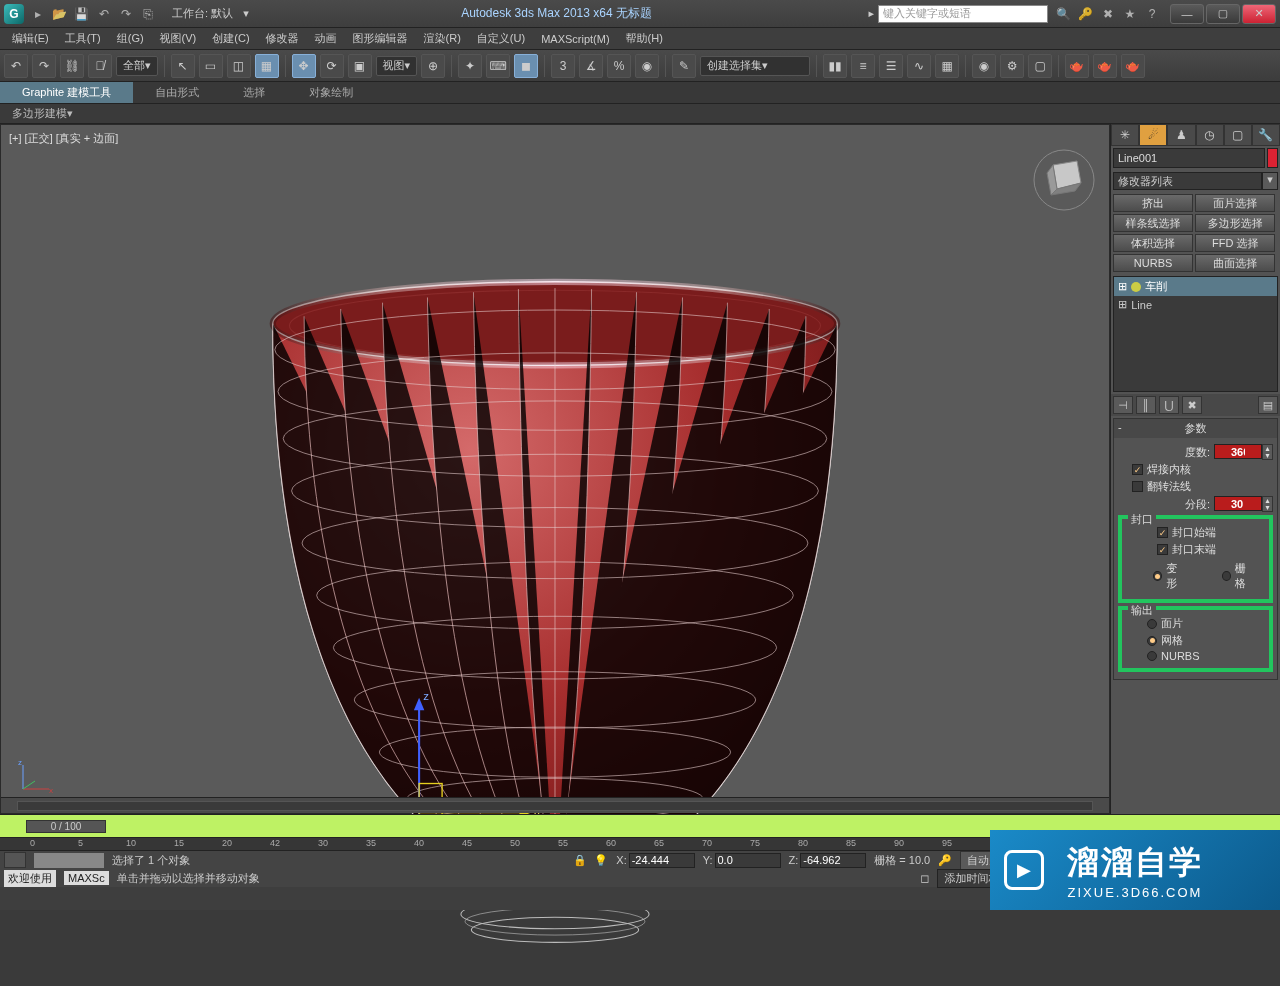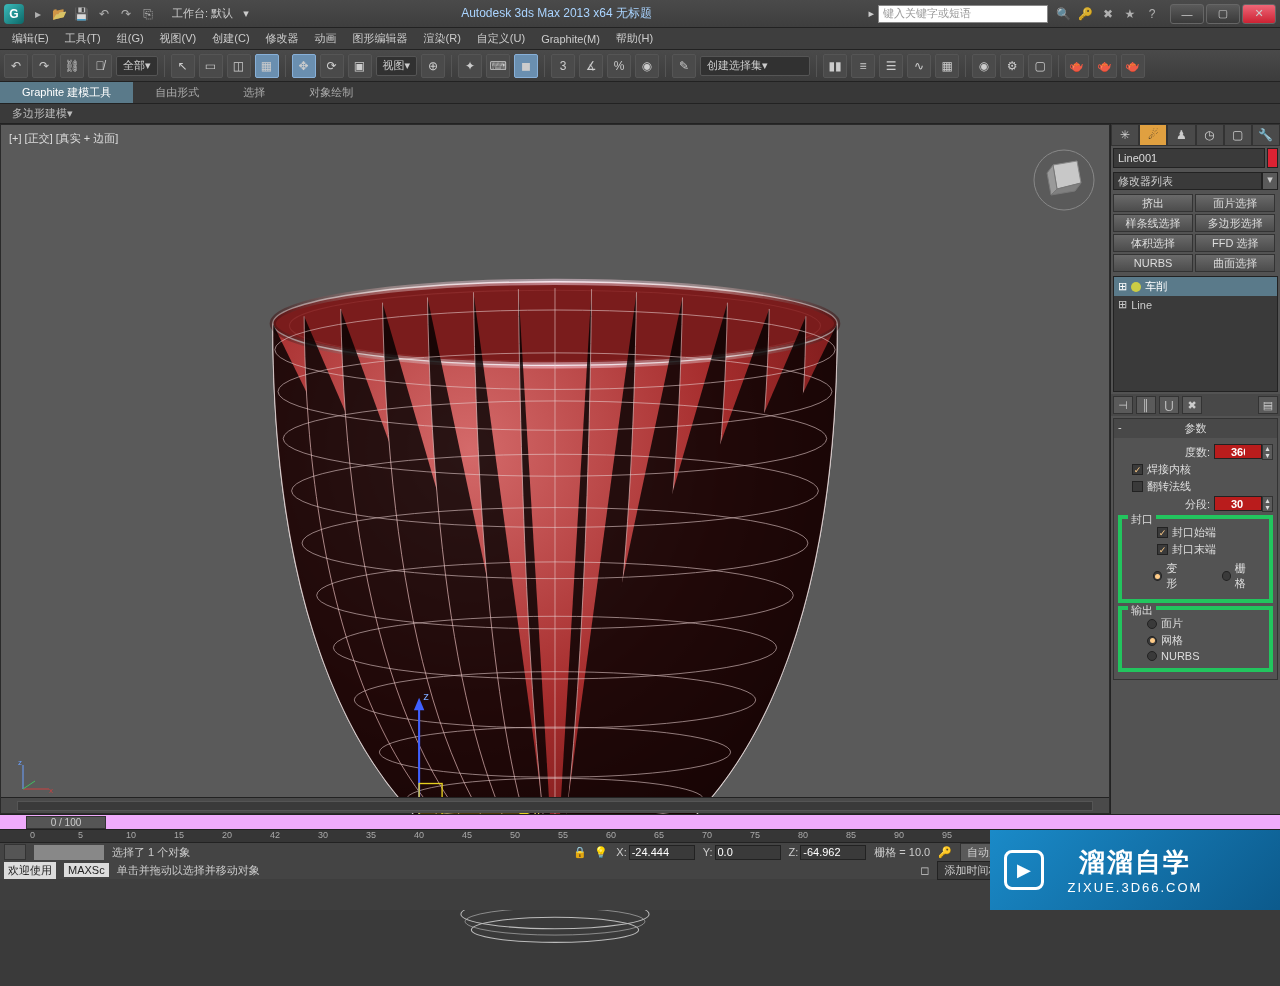--- a/index.html
+++ b/index.html
@@ -80,35 +80,35 @@
 .grp { border:4px solid #22c55e; margin:3px 0; padding:4px 4px 4px 21px; position:relative;}
 .grp .gl{ position:absolute; top:-7px; left:6px; background:#535353; padding:0 3px; font-size:11px;}
 .radio-row{display:flex;align-items:center;gap:4px;margin:2px 4px;}
 .radio-row .r{width:10px;height:10px;border:1px solid #222;border-radius:50%;background:#3a3a3a;display:flex;align-items:center;justify-content:center;}
 .radio-row .r.on::after{content:"";width:5px;height:5px;background:#fc8;border-radius:50%;}
 .btn3 { display:flex; gap:3px; margin:3px 0;}
 .btn3 .b{ flex:1; height:18px; background:linear-gradient(#6a6a6a,#4c4c4c); border:1px solid #333; display:flex;align-items:center;justify-content:center;}
 
 
 .timebar { height: 96px; background: #3e3e3e; border-top:1px solid #222; position:relative;}
-.timebar .slider { height:14px; background:#f0abfc; display:flex; align-items:center;}
+.timebar .slider { height:22px; background:#bef264; display:flex; align-items:center;}
 .timebar .slider .slot { width:80px; text-align:center; background:#555; border:1px solid #333; font-size:10px; margin-left:26px;}
 .timebar .ruler { height:14px; background:#363636; position:relative; border-top:1px solid #222; border-bottom:1px solid #222;}
 .timebar .ruler .tick{position:absolute;top:0;font-size:9px;color:#aaa;}
 .timebar .status{height:18px; display:flex; align-items:center; font-size:11px; padding:0 4px; gap: 8px; background:#444;}
 .timebar .status2{height:18px; display:flex; align-items:center; font-size:11px; padding:0 4px; gap:8px; background:#444;}
 .coordbox{display:flex;align-items:center;gap:2px;}
 .coordbox .cl{color:#ccc;}
 .coordbox input{width:66px;height:15px;background:#3a3a3a;border:1px solid #222;color:#fff;font-size:11px;padding:0 2px;}
 .playbtns{display:flex;gap:2px;}
 .playbtns span{width:22px;height:22px;background:#4a4a4a;border:1px solid #333;display:inline-flex;align-items:center;justify-content:center;font-size:11px;}
 
 
 .watermark { position:absolute; right:0; bottom:0; width:290px; height:80px; background:linear-gradient(135deg,#1a8ac8,#0c5a8c); color:#fff; display:flex; align-items:center; justify-content:center; flex-direction:column; font-family:sans-serif;}
-.watermark .big{font-size:26px;font-weight:bold;letter-spacing:2px;}
+.watermark .big{font-size:32px;font-weight:bold;letter-spacing:2px;}
 .watermark .small{font-size:13px;letter-spacing:2px;}
 .watermark .play{position:absolute;left:14px;width:40px;height:40px;border:3px solid #fff;border-radius:8px;display:flex;align-items:center;justify-content:center;font-size:18px;}
 </style>
 </head>
 <body>
 
 <div class="titlebar">
   <div class="app-icon">G</div>
   <div class="qat">
     <span>▸</span>
@@ -143,21 +143,21 @@
   <span>编辑(E)</span>
   <span>工具(T)</span>
   <span>组(G)</span>
   <span>视图(V)</span>
   <span>创建(C)</span>
   <span>修改器</span>
   <span>动画</span>
   <span>图形编辑器</span>
   <span>渲染(R)</span>
   <span>自定义(U)</span>
-  <span>Graphite(M)</span>
+  <span>MAXScript(M)</span>
   <span>帮助(H)</span>
 </div>
 
 <div class="maintoolbar">
   <div class="tbtn">↶</div>
   <div class="tbtn">↷</div>
   <div class="tbtn">⛓</div>
   <div class="tbtn">⛓̸</div>
   <div class="tcombo"><span>全部</span> ▾</div>
   <div class="tsep"></div>

